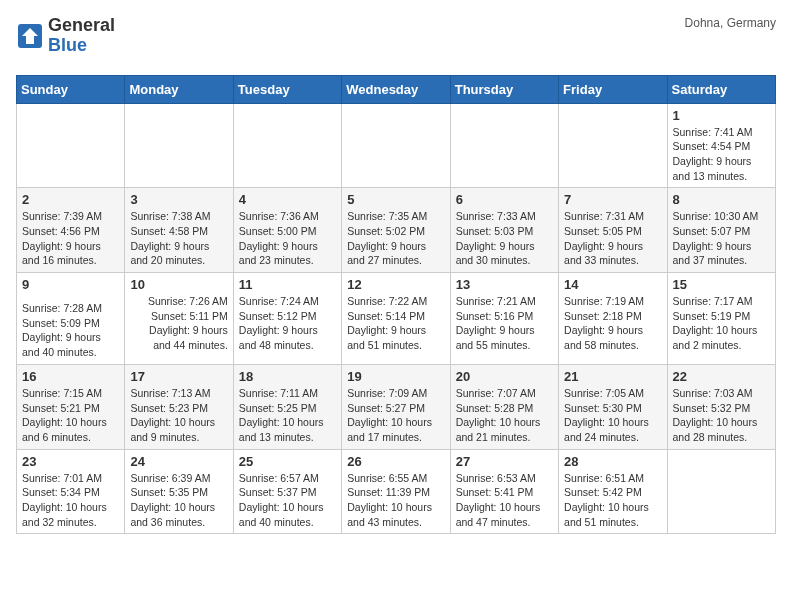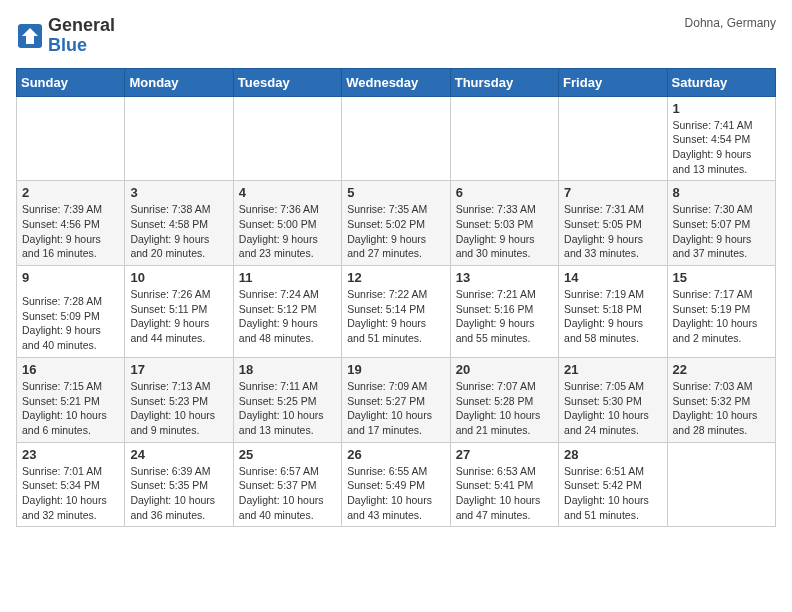--- a/index.html
+++ b/index.html
@@ -7,21 +7,21 @@
       font-family: Arial, sans-serif;
       background: #fff;
       width: 792px;
       min-height: 612px;
       padding: 16px;
     }
     .header {
       display: flex;
       justify-content: space-between;
       align-items: flex-start;
-      margin-bottom: 12px;
+      margin-bottom: 19px;
     }
     .logo {
       display: flex;
       align-items: center;
     }
     .logo-text {
       display: flex;
       flex-direction: column;
       line-height: 1.1;
     }
@@ -173,35 +173,35 @@
 Daylight: 9 hours and 30 minutes.</div>
         </td>
         <td>
           <span class="day-number">7</span>
           <div class="day-info" style="white-space: pre-line;">Sunrise: 7:31 AM
 Sunset: 5:05 PM
 Daylight: 9 hours and 33 minutes.</div>
         </td>
         <td>
           <span class="day-number">8</span>
-          <div class="day-info" style="white-space: pre-line;">Sunrise: 7:30 AM
+          <div class="day-info" style="white-space: pre-line;">Sunrise: 10:30 AM
 Sunset: 5:07 PM
 Daylight: 9 hours and 37 minutes.</div>
         </td>
       </tr>
       <tr>
         <td>
           <span class="day-number">9</span>
           <div class="day-info" style="white-space: pre-line; margin-top: 9px;">Sunrise: 7:28 AM
 Sunset: 5:09 PM
 Daylight: 9 hours and 40 minutes.</div>
         </td>
         <td>
           <span class="day-number">10</span>
-          <div class="day-info" style="white-space: pre-line;">Sunrise: 7:26 AM
+          <div class="day-info" style="white-space: pre-line; text-align: right;">Sunrise: 7:26 AM
 Sunset: 5:11 PM
 Daylight: 9 hours and 44 minutes.</div>
         </td>
         <td>
           <span class="day-number">11</span>
           <div class="day-info" style="white-space: pre-line;">Sunrise: 7:24 AM
 Sunset: 5:12 PM
 Daylight: 9 hours and 48 minutes.</div>
         </td>
         <td>
@@ -212,21 +212,21 @@
         </td>
         <td>
           <span class="day-number">13</span>
           <div class="day-info" style="white-space: pre-line;">Sunrise: 7:21 AM
 Sunset: 5:16 PM
 Daylight: 9 hours and 55 minutes.</div>
         </td>
         <td>
           <span class="day-number">14</span>
           <div class="day-info" style="white-space: pre-line;">Sunrise: 7:19 AM
-Sunset: 5:18 PM
+Sunset: 2:18 PM
 Daylight: 9 hours and 58 minutes.</div>
         </td>
         <td>
           <span class="day-number">15</span>
           <div class="day-info" style="white-space: pre-line;">Sunrise: 7:17 AM
 Sunset: 5:19 PM
 Daylight: 10 hours and 2 minutes.</div>
         </td>
       </tr>
       <tr>
@@ -288,21 +288,21 @@
         </td>
         <td>
           <span class="day-number">25</span>
           <div class="day-info" style="white-space: pre-line;">Sunrise: 6:57 AM
 Sunset: 5:37 PM
 Daylight: 10 hours and 40 minutes.</div>
         </td>
         <td>
           <span class="day-number">26</span>
           <div class="day-info" style="white-space: pre-line;">Sunrise: 6:55 AM
-Sunset: 5:49 PM
+Sunset: 11:39 PM
 Daylight: 10 hours and 43 minutes.</div>
         </td>
         <td>
           <span class="day-number">27</span>
           <div class="day-info" style="white-space: pre-line;">Sunrise: 6:53 AM
 Sunset: 5:41 PM
 Daylight: 10 hours and 47 minutes.</div>
         </td>
         <td>
           <span class="day-number">28</span>

